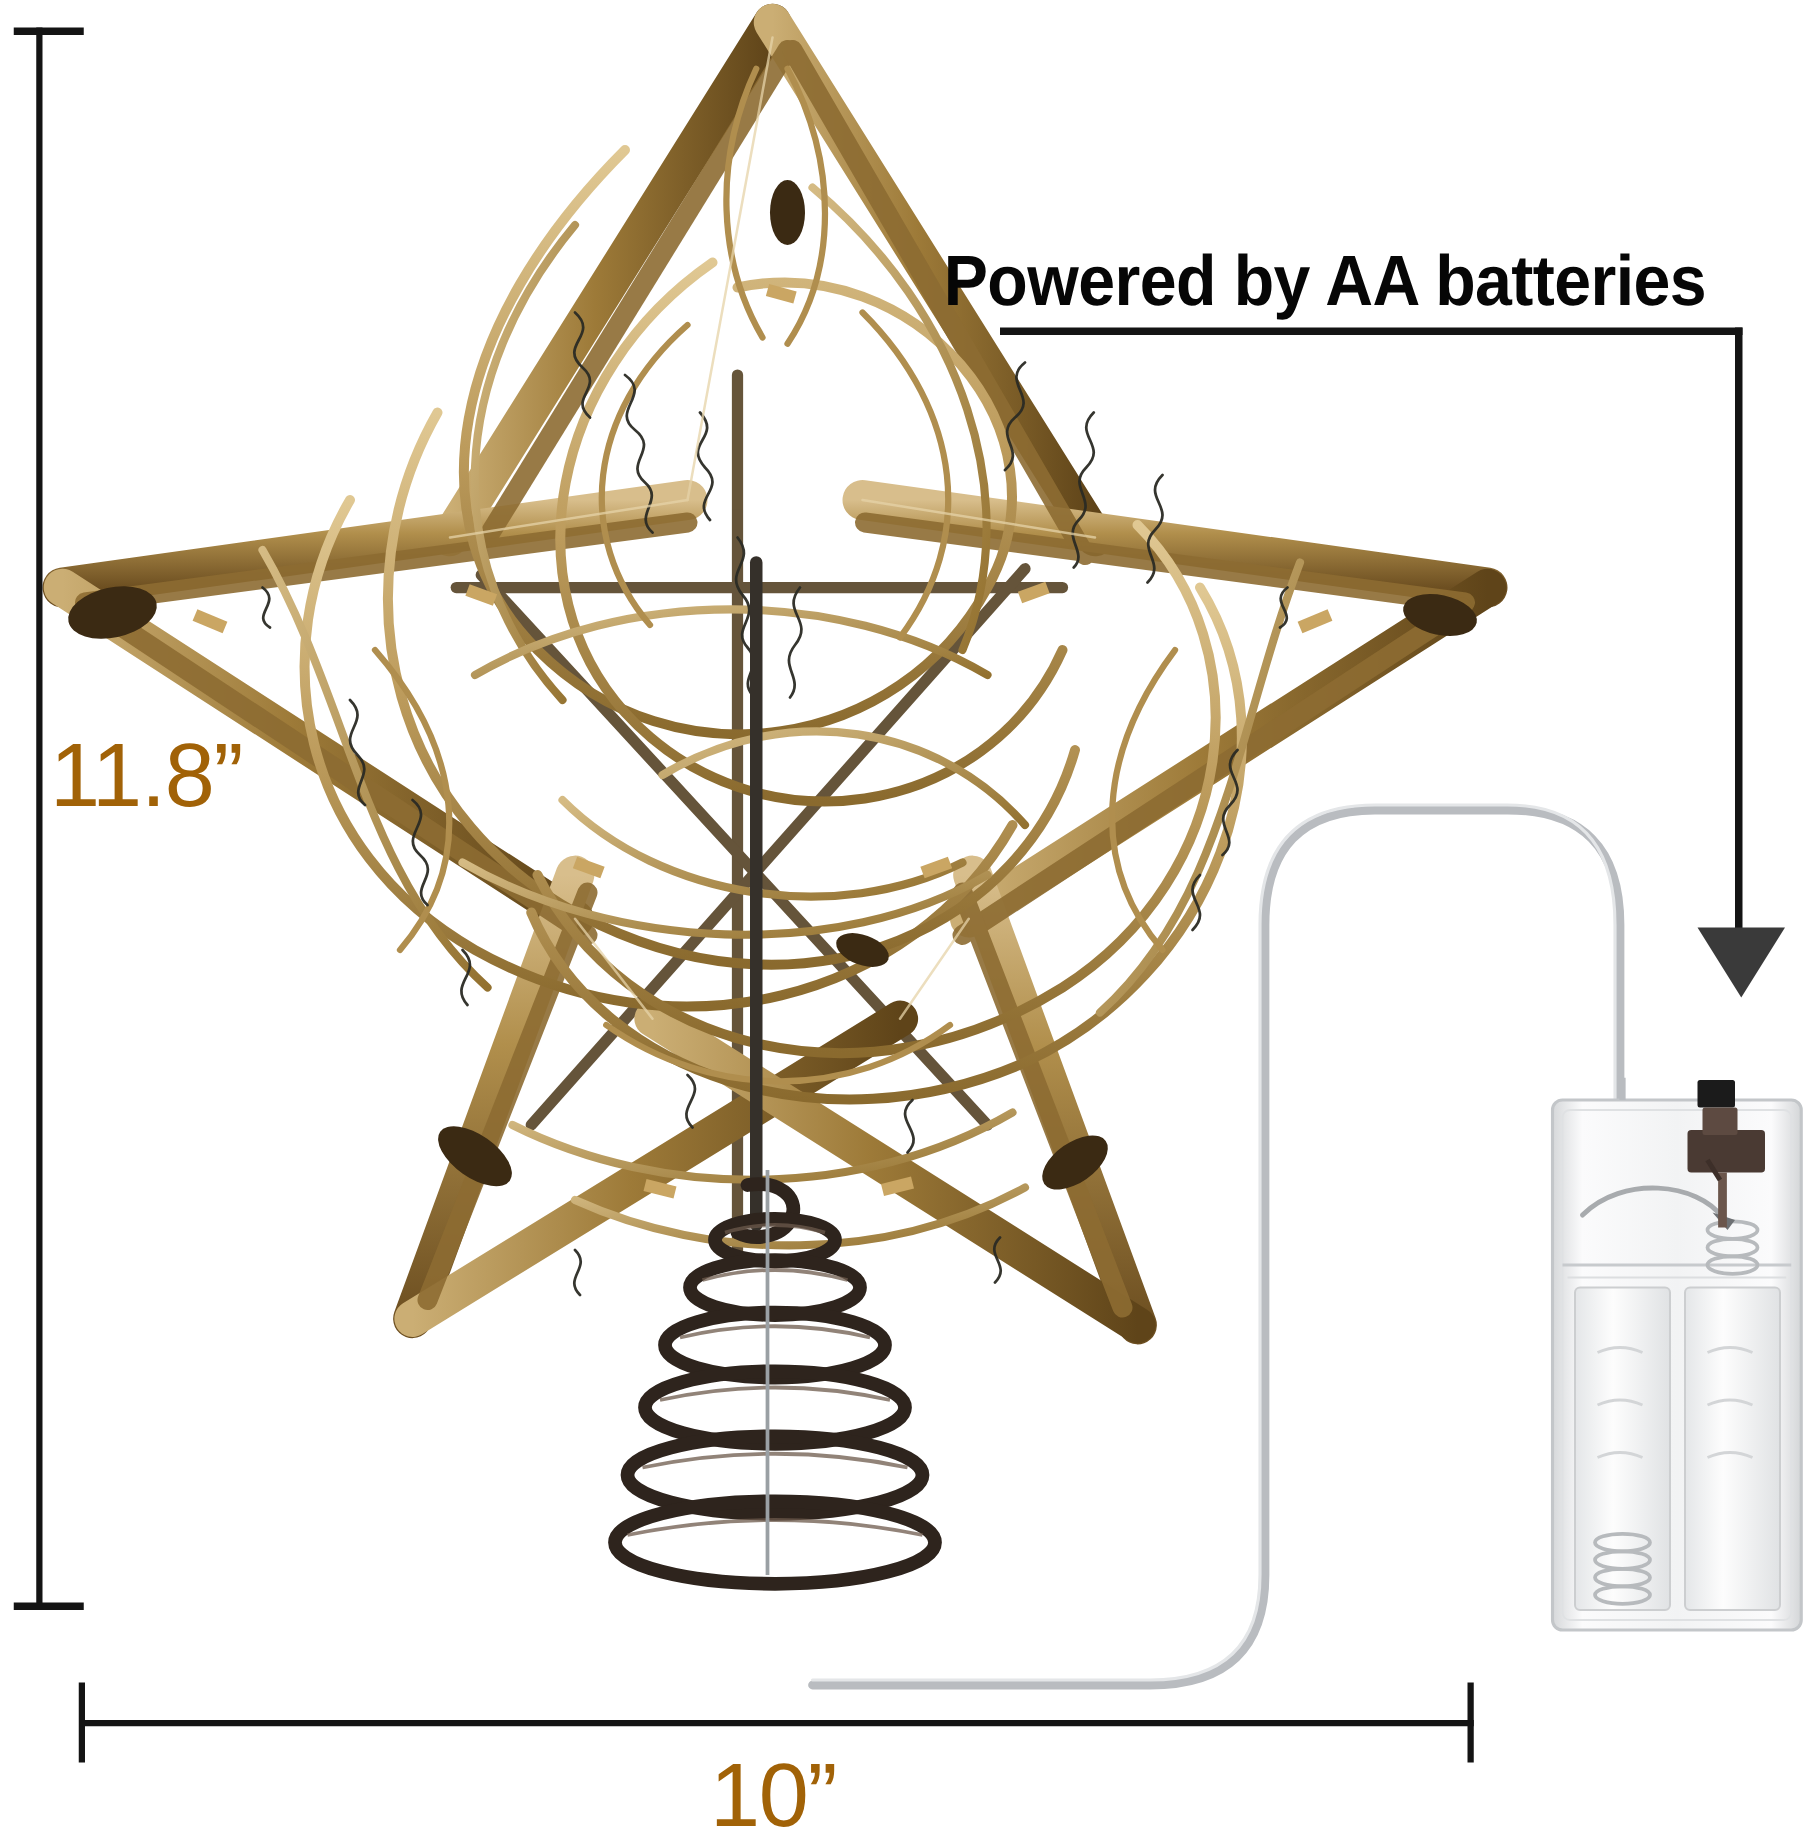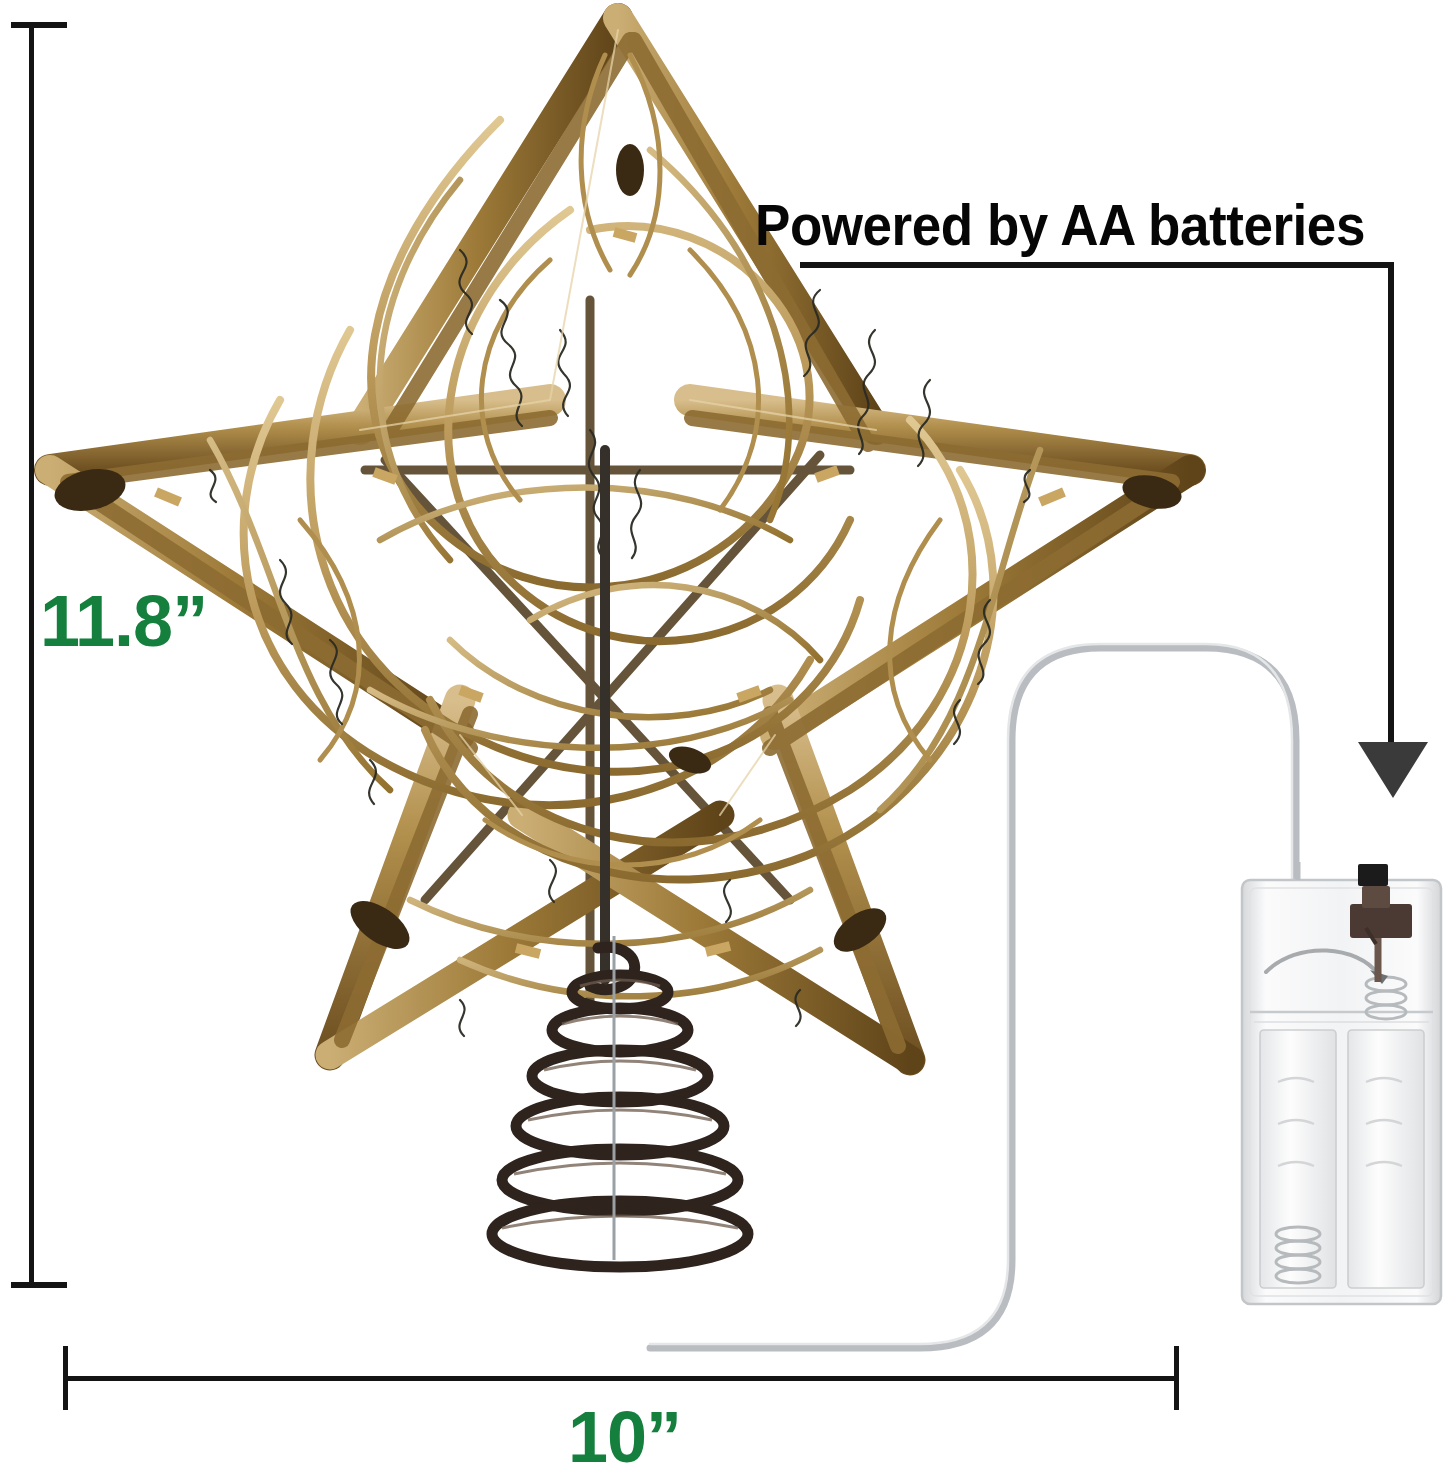--- a/index.html
+++ b/index.html
@@ -1,21 +1,21 @@
 <!DOCTYPE html>
 <html><head>
 <meta charset="utf-8">
 <style>
   html,body{margin:0;padding:0;background:#ffffff;}
   body{width:1445px;height:1468px;position:relative;overflow:hidden;
        font-family:"Liberation Sans",sans-serif;}
   #stage{position:absolute;inset:0;width:1445px;height:1468px;background:#fff;}
 
   
-  .dim-label{position:absolute;color:#15803d;font-weight:700;
+  .dim-label{position:absolute;color:#a16207;font-weight:400;
              font-family:"Liberation Sans",sans-serif;white-space:nowrap;}
   #height-label{left:40px;top:580px;font-size:72px;letter-spacing:-1px;}
   #width-label{left:568px;top:1396px;font-size:72px;letter-spacing:-1px;}
 
   #callout-text{position:absolute;left:755px;top:192px;font-size:57px;
       font-weight:700;color:#060606;white-space:nowrap;
       font-family:"Liberation Sans",sans-serif;
       transform:scaleX(.93);transform-origin:left top;letter-spacing:-.5px;}
 
   

